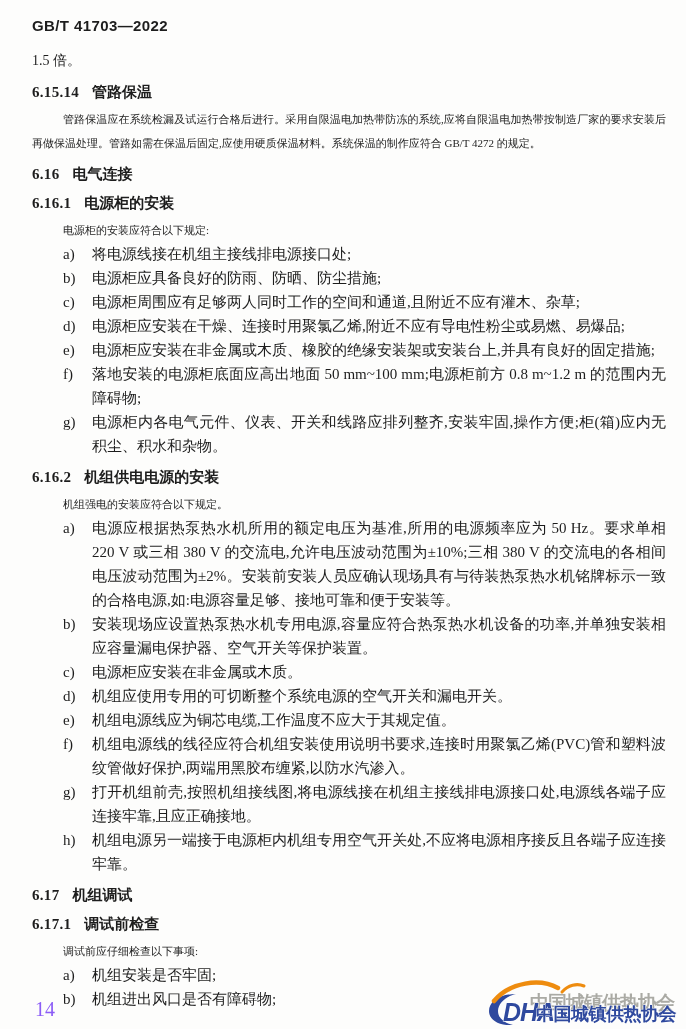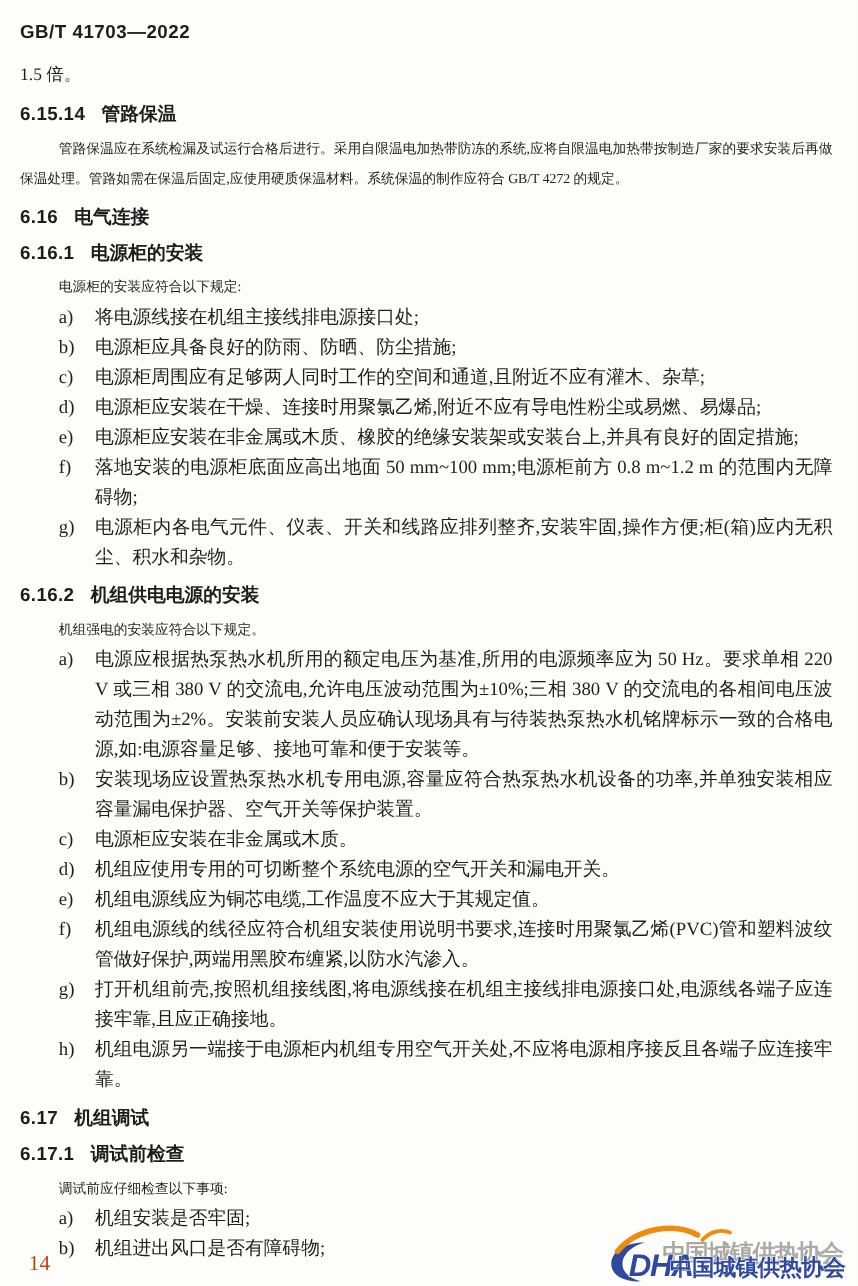--- a/index.html
+++ b/index.html
@@ -5,40 +5,40 @@
   html, body { margin: 0; padding: 0; }
   body {
     width: 686px; height: 1029px;
     background: #f4f4f2;
     font-family: "Liberation Serif", serif;
   }
   .page {
     position: relative;
     box-sizing: border-box;
     width: 686px; height: 1029px;
-    padding: 16px 20px 0 16px;
+    padding: 16px 20px 0 32px;
     background: #fdfdfc;
     color: #1d1d1d;
     overflow: hidden;
   }
   .std-header {
     font-family: "Liberation Sans", sans-serif;
     font-weight: bold;
     font-size: 15px;
     letter-spacing: 0.4px;
     margin-bottom: 14px;
     line-height: 19px;
   }
   .carryover {
     font-size: 14px;
     line-height: 24px;
     margin: 0;
   }
   .heading {
-    font-family: Liberation Sans, sans-serif;
+    font-family: Liberation Serif, serif;
     font-weight: bold;
     font-size: 15px;
     line-height: 20px;
     margin: 9px 0 5px 0;
   }
   .heading .num { margin-right: 13px; letter-spacing: 0.3px; }
   .para, .intro {
     font-size: 11px;
     line-height: 24px;
     margin: 0;
@@ -52,23 +52,23 @@
     font-size: 15px;
     line-height: 24px;
     text-align: justify;
   }
   .li .marker {
     position: absolute;
     left: 31px; top: 0;
   }
   .page-number {
     position: absolute;
-    left: 23px; bottom: 8px;
-    font-size: 17px;
-    color: #c2410c;
+    left: 35px; bottom: 8px;
+    font-size: 20px;
+    color: #8b5cf6;
   }
   .watermark {
     position: absolute;
     right: 0; bottom: 0;
     width: 204px; height: 50px;
     opacity: 0.95;
   }
   .wm-ghost {
     font-family: "Liberation Sans", sans-serif;
     font-size: 19px;

